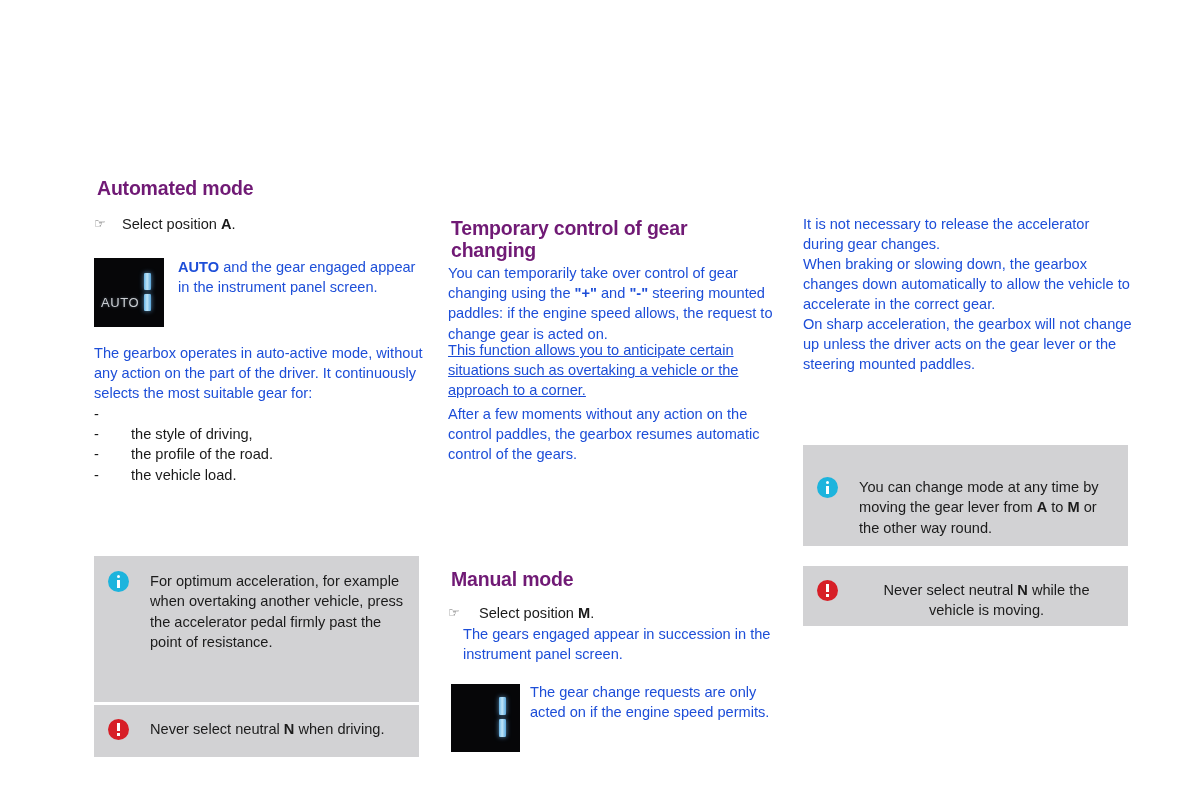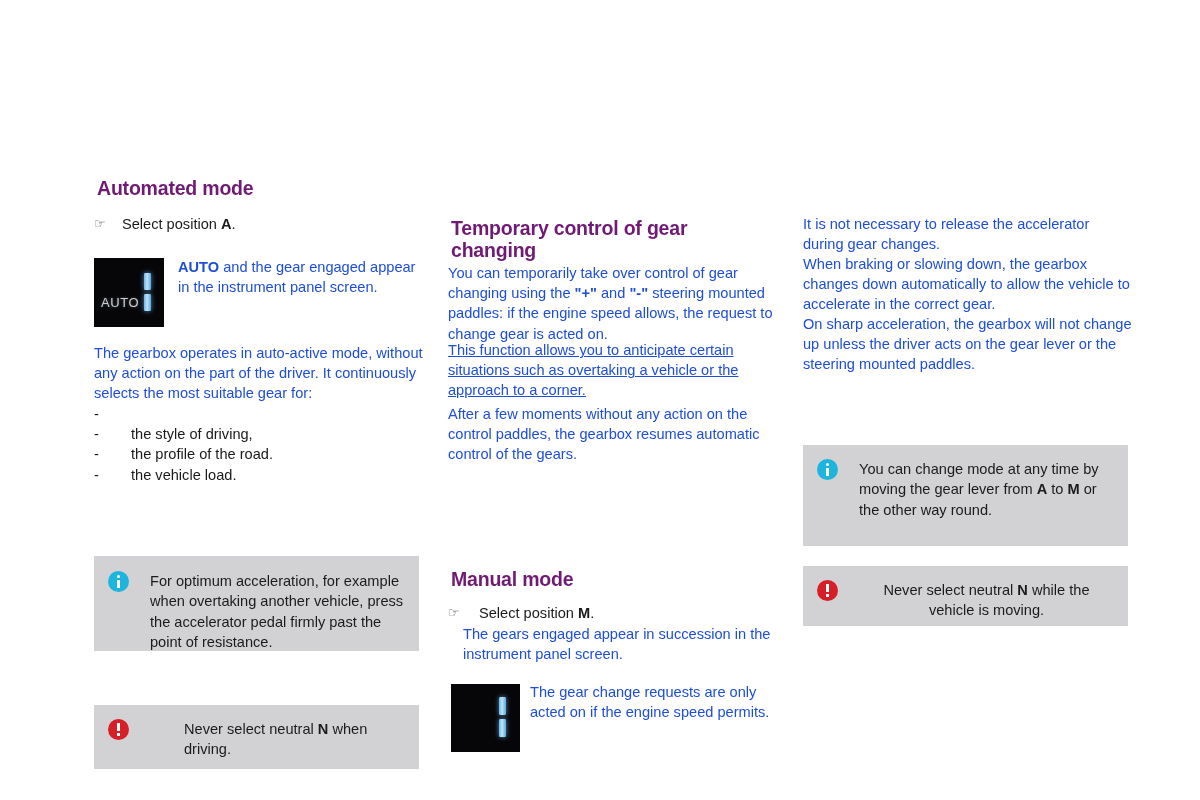--- a/index.html
+++ b/index.html
@@ -195,28 +195,28 @@
           <span class="dash">-</span>
           <span>the profile of the road.</span>
         </li>
       <li>
           <span class="dash">-</span>
           <span>the vehicle load.</span>
         </li>
     </ul>
   </div>
 
-  <div class="callout" style="left:94px; top:556px; width:325px; height:95px; padding:15px 14px 0 14px;">
+  <div class="callout" style="left:94px; top:556px; width:325px; height:146px; padding:15px 14px 0 14px;">
     <div class="icon-slot">
       <span class="icon-circle icon-info"></span>
     </div>
     <div class="callout-text" style="width:268px;">For optimum acceleration, for example when overtaking another vehicle, press the accelerator pedal firmly past the point of resistance.</div>
   </div>
 
-  <div class="callout" style="left:94px; top:705px; width:325px; height:64px; padding:14px 14px 0 14px;gap:34px;">
+  <div class="callout" style="left:94px; top:705px; width:325px; height:52px; padding:14px 14px 0 14px;">
     <div class="icon-slot">
       <span class="icon-circle icon-warn"></span>
     </div>
     <div class="callout-text" style="width:268px;"><span>Never select neutral </span><b>N</b><span> when driving.</span></div>
   </div>
 
   <div class="col col-mid">
 
     <h2 class="section-title" style="position:absolute; top:215px; left:0; width:300px;">Temporary control of gear changing</h2>
 
@@ -247,21 +247,21 @@
 
   <div class="col col-right">
 
     <p class="body-text" style="position:absolute; top:214px; left:0; width:330px;">It is not necessary to release the accelerator during gear changes.</p>
 
     <p class="body-text" style="position:absolute; top:254px; left:0; width:330px;">When braking or slowing down, the gearbox changes down automatically to allow the vehicle to accelerate in the correct gear.</p>
 
     <p class="body-text" style="position:absolute; top:314px; left:0; width:330px;">On sharp acceleration, the gearbox will not change up unless the driver acts on the gear lever or the steering mounted paddles.</p>
   </div>
 
-  <div class="callout" style="left:803px; top:445px; width:325px; height:101px; padding:14px 14px 0 14px;">
+  <div class="callout" style="left:803px; top:445px; width:325px; height:101px; padding:32px 14px 0 14px;">
     <div class="icon-slot">
       <span class="icon-circle icon-info"></span>
     </div>
     <div class="callout-text" style="width:268px;"><span>You can change mode at any time by moving the gear lever from </span><b>A</b><span> to </span><b>M</b><span> or the other way round.</span></div>
   </div>
 
   <div class="callout" style="left:803px; top:566px; width:325px; height:60px; padding:14px 14px 0 14px;text-align:center;">
     <div class="icon-slot">
       <span class="icon-circle icon-warn"></span>
     </div>

